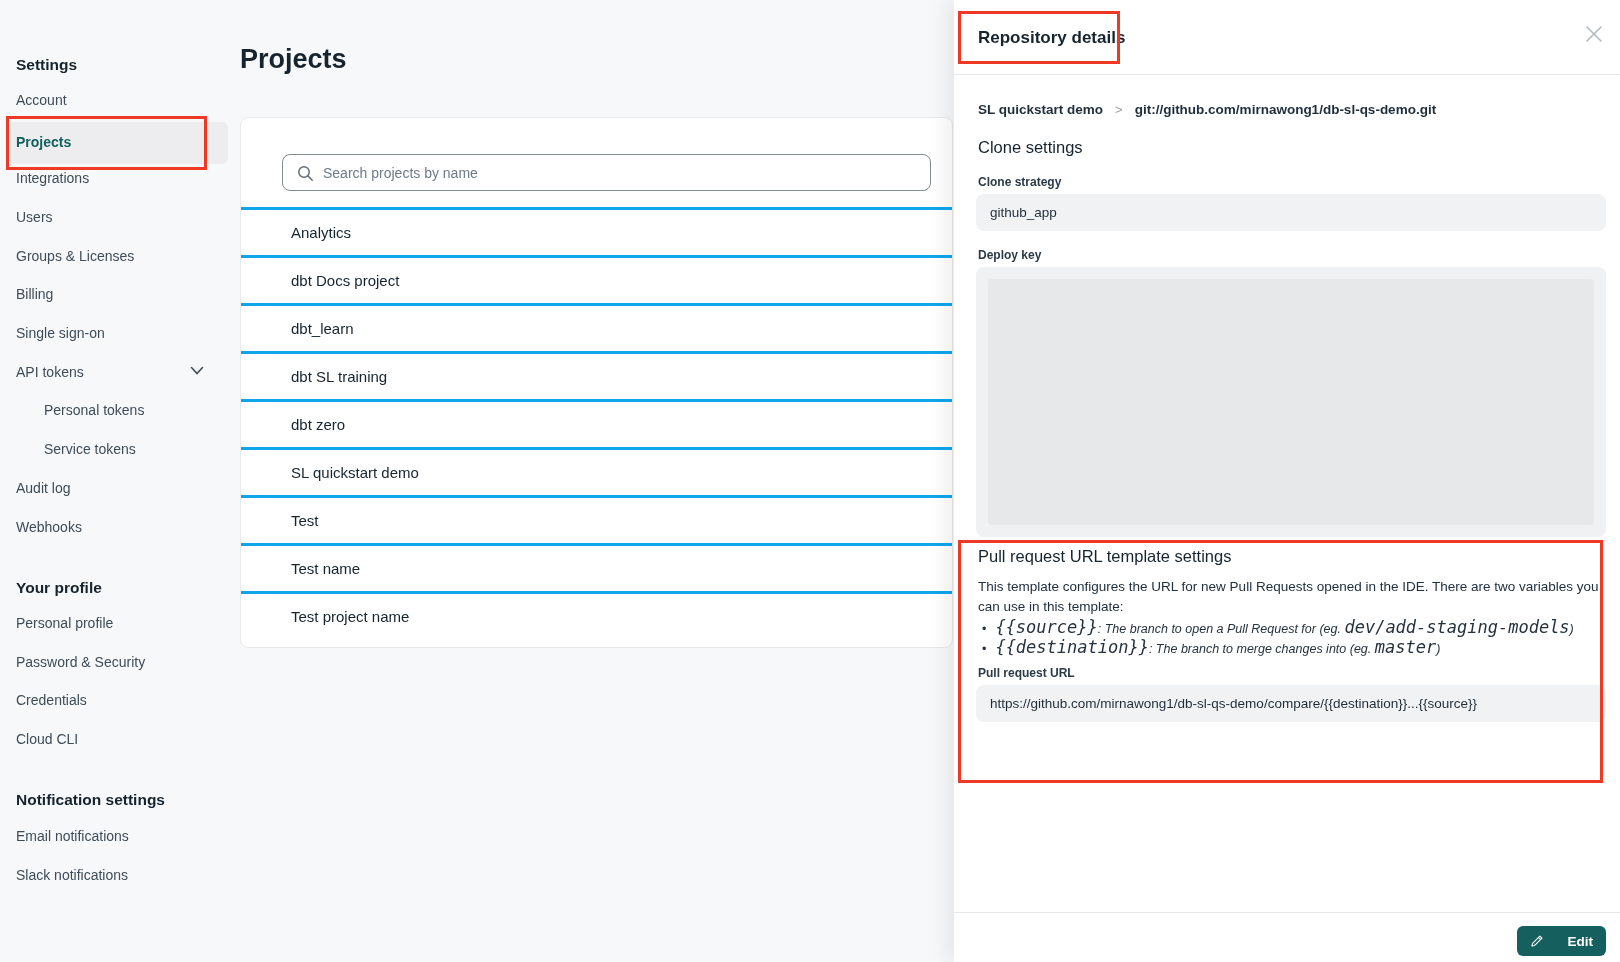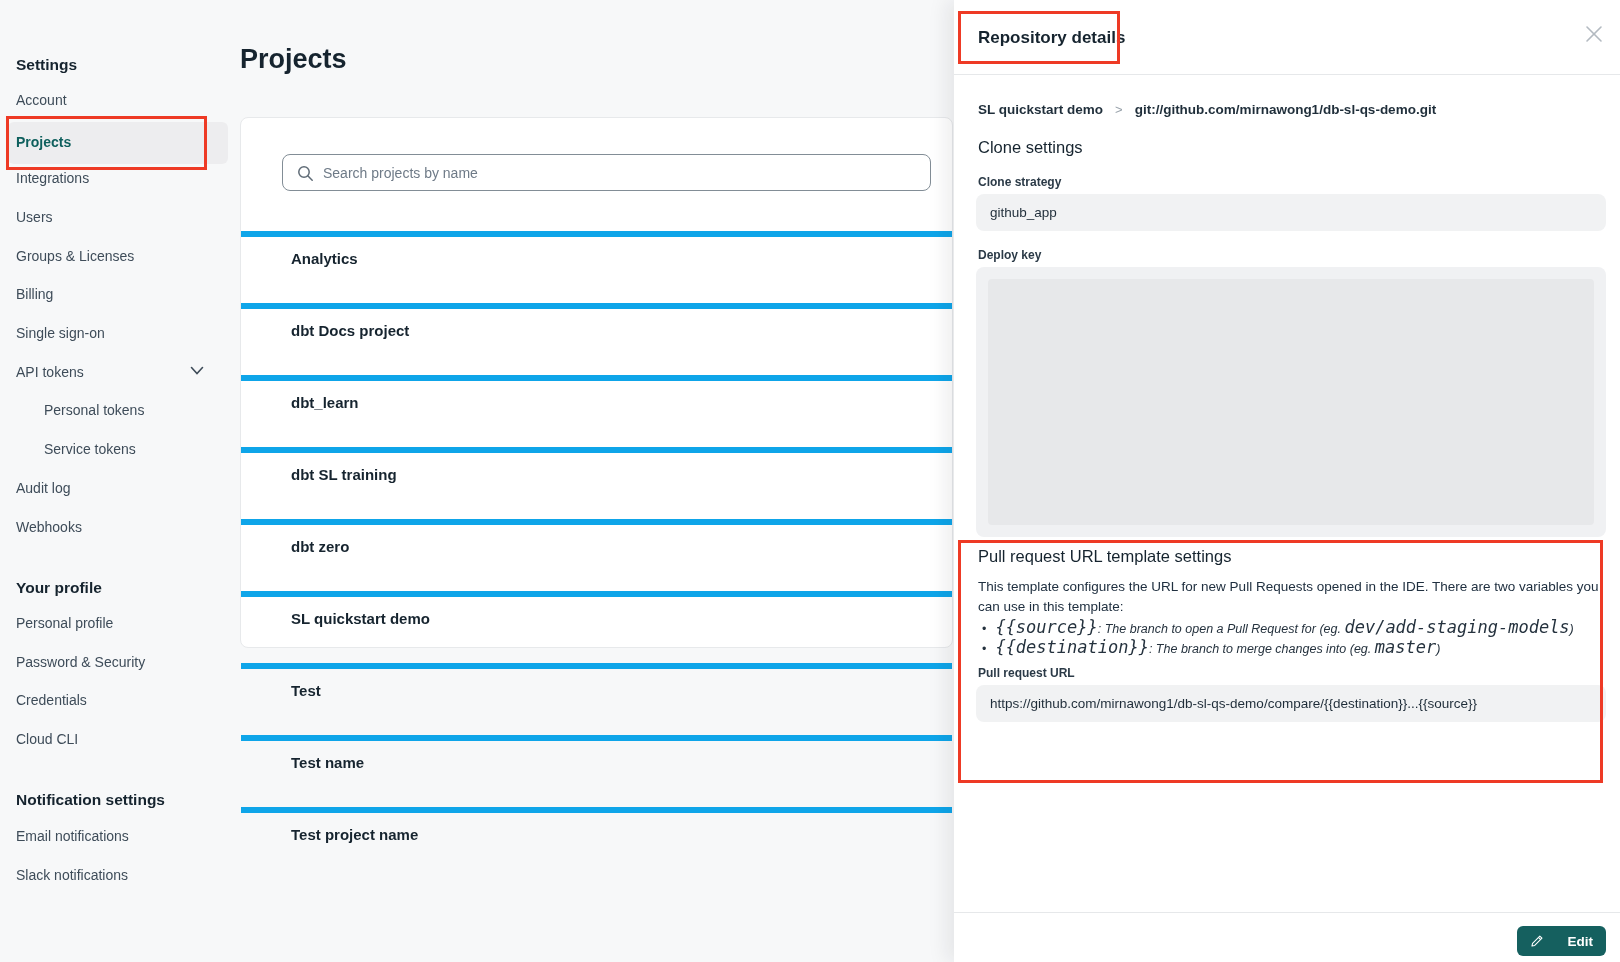--- a/index.html
+++ b/index.html
@@ -21,21 +21,21 @@
   .rb-sidebar { left:6px; top:116px; width:201px; height:54px; }
   .chev { position:absolute; left:190px; top:366px; width:14px; height:10px; cursor:pointer; }
   
   .main-title { position:absolute; left:240px; top:44px; font-size:27px; font-weight:700; color:#16242f; }
   .card { position:absolute; left:240px; top:117px; width:713px; height:531px; background:#fff; border:1px solid #e7e9eb; border-radius:8px; }
   .search-wrap { position:absolute; left:41px; top:36px; width:649px; height:37px; border:1px solid #828d96; border-radius:8px; background:#fff; }
   .search-wrap svg { position:absolute; left:14px; top:10px; }
   .search-input { position:absolute; left:0; top:0; width:100%; height:100%; border:none; outline:none; background:transparent; border-radius:8px; padding-left:40px; font-size:14px; font-family:"Liberation Sans",sans-serif; color:#1b2a35; }
   .search-input::placeholder { color:#6e7a87; }
   .proj-list { position:absolute; left:0; top:89px; width:100%; }
-  .proj-row { height:48px; border-top:6px solid #0ea5e9; display:flex; align-items:center; padding-left:50px; font-size:15px; font-weight:700; color:#16242f; cursor:pointer;margin-top:24px; }
+  .proj-row { height:48px; border-top:3px solid #0ea5e9; display:flex; align-items:center; padding-left:50px; font-size:15px; font-weight:400; color:#16242f; cursor:pointer; }
   
   .panel { position:absolute; left:954px; top:0; width:666px; height:962px; background:#fff; box-shadow:-8px 0 18px rgba(20,30,40,0.08); }
   .panel-header { position:absolute; left:0; top:0; width:100%; height:75px; border-bottom:1px solid #e6e8ea; }
   .panel-title { position:absolute; left:24px; top:28px; font-size:17px; font-weight:700; color:#16242f; }
   .rb-title { left:4px; top:11px; width:162px; height:53px; }
   .close-btn { position:absolute; right:16px; top:24px; width:20px; height:20px; cursor:pointer; }
   .crumb { position:absolute; left:24px; top:102px; font-size:13.5px; font-weight:700; color:#1f2e3a; display:flex; gap:12px; align-items:center; white-space:nowrap; }
   .crumb .sep { color:#97a1aa; font-weight:400; font-size:13px; }
   .sec-heading { position:absolute; left:24px; font-size:16.5px; font-weight:400; color:#16242f; }
   .fld-label { position:absolute; left:24px; font-size:12px; font-weight:700; color:#2b3a47; }

